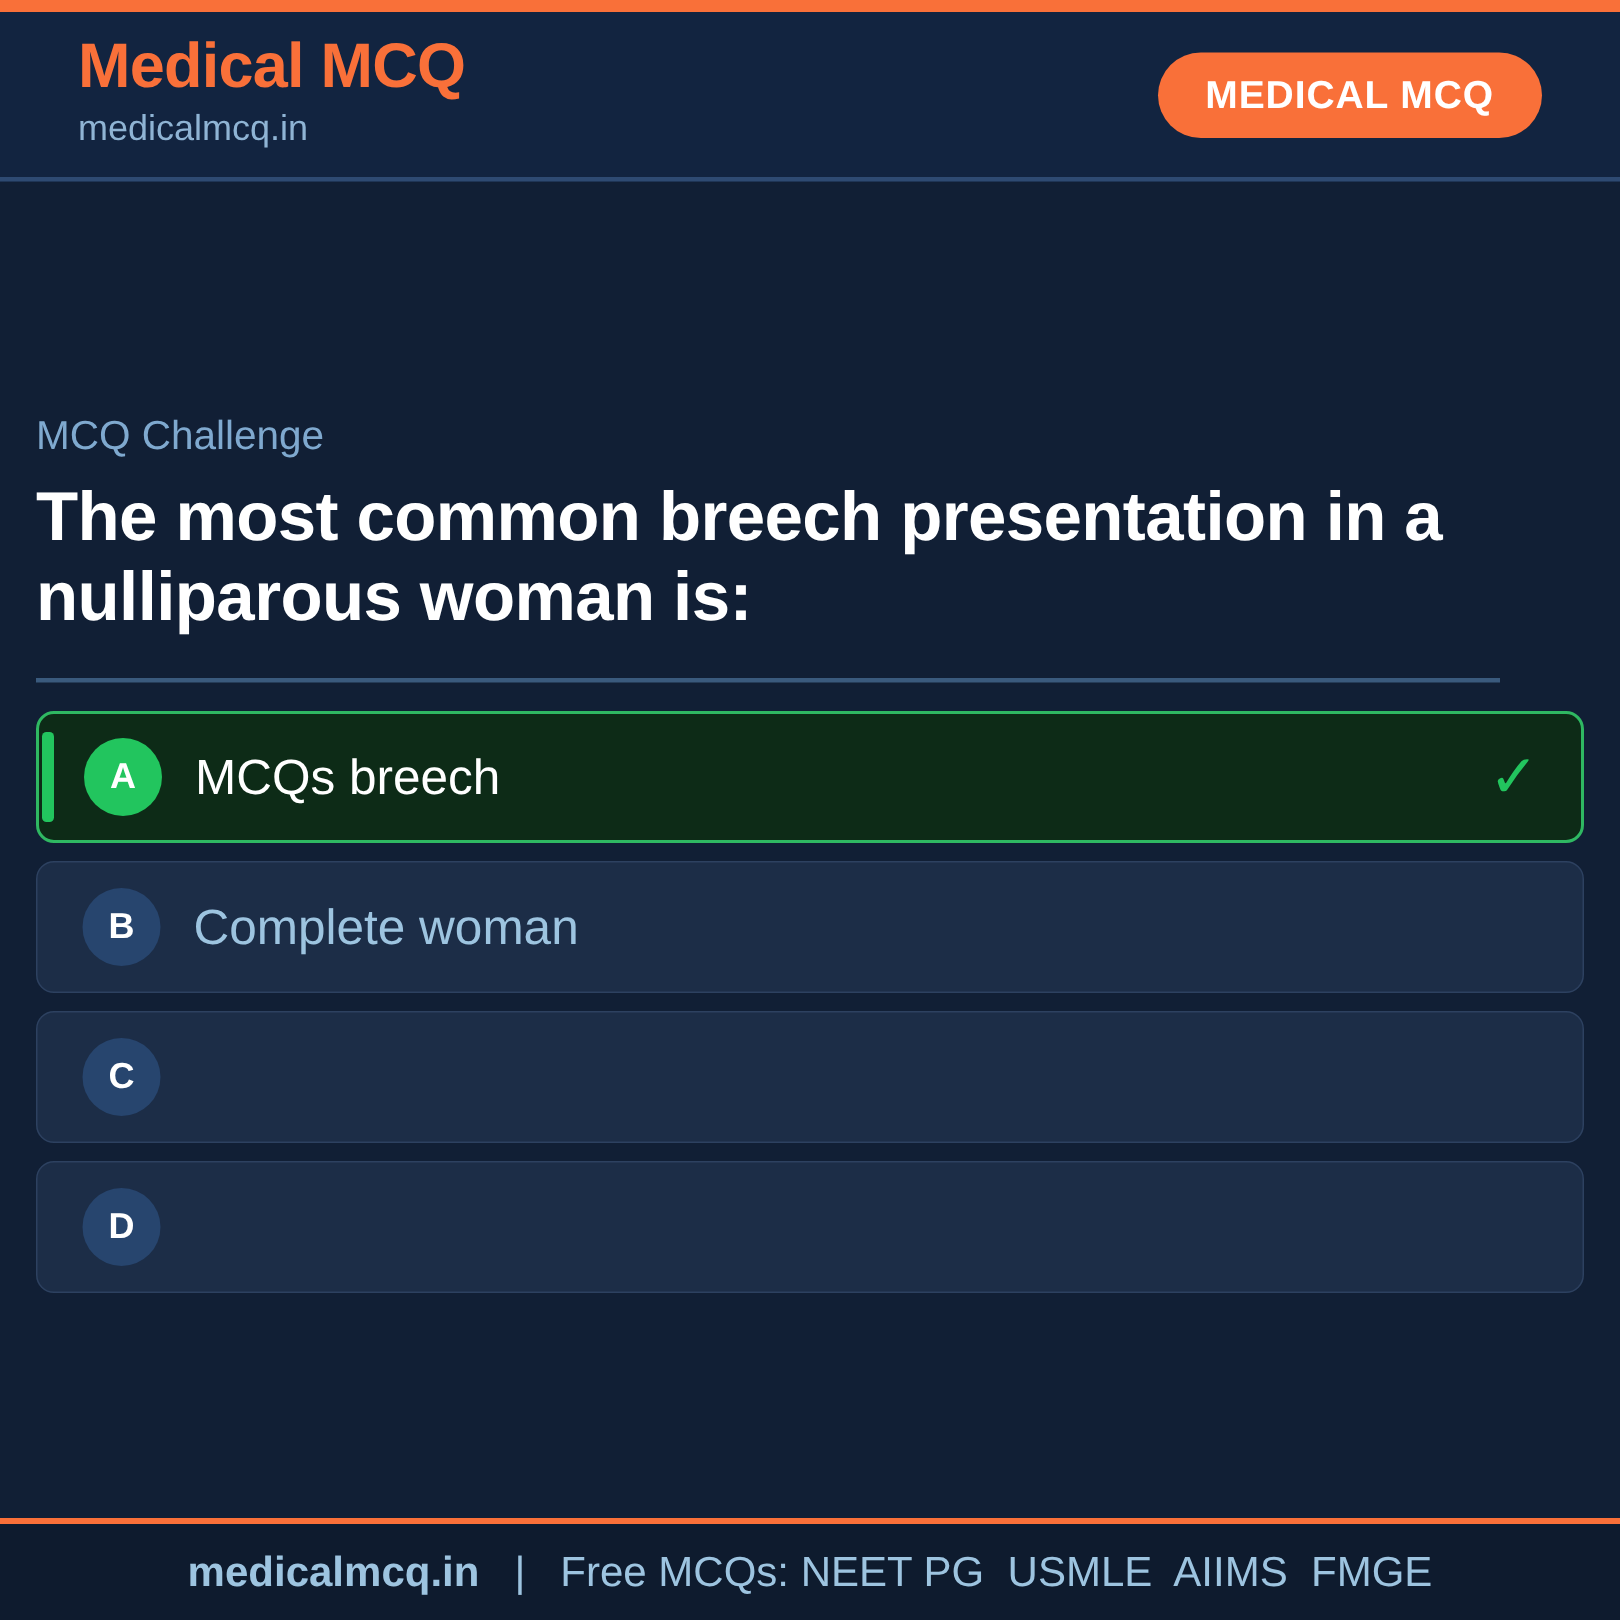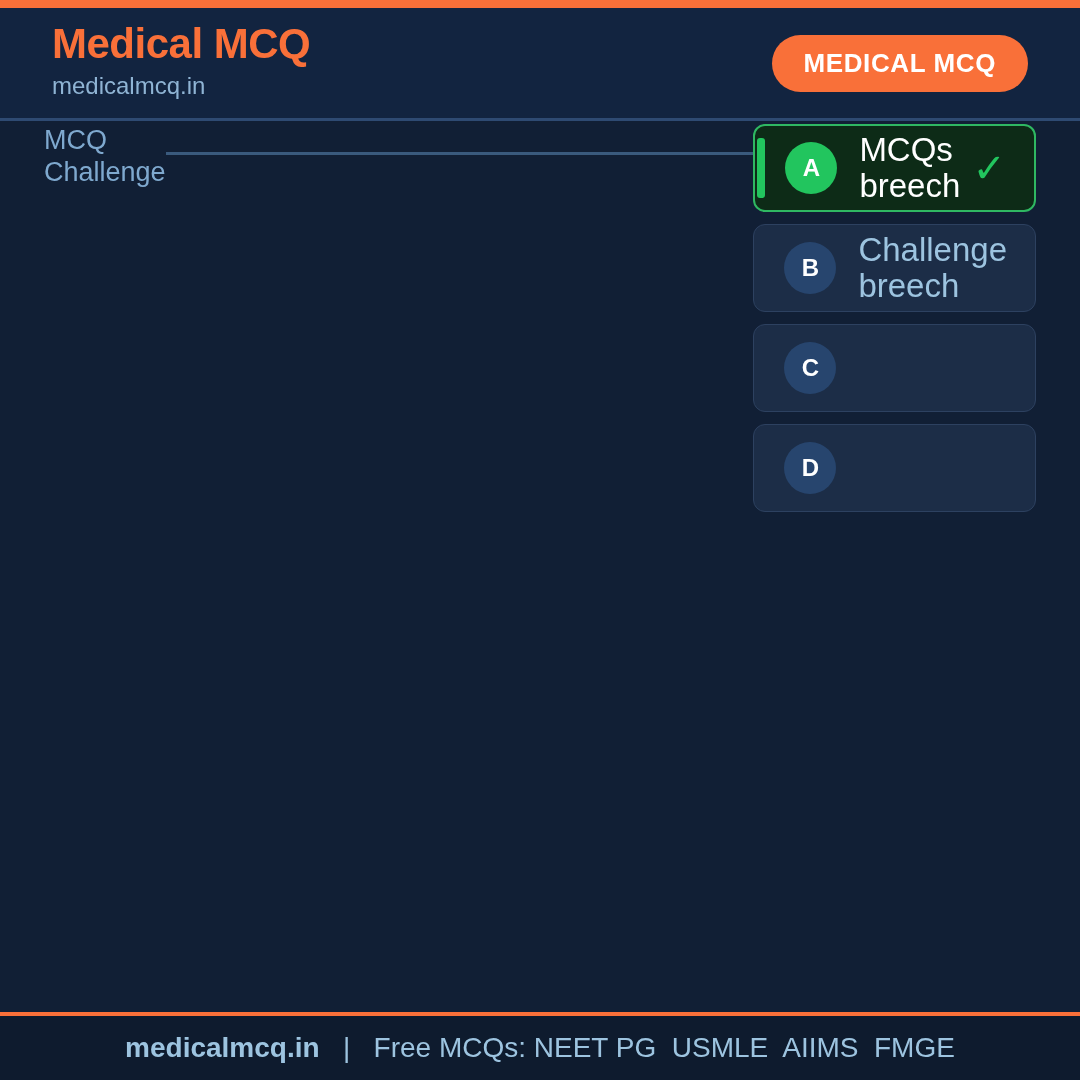--- a/index.html
+++ b/index.html
@@ -67,23 +67,23 @@
     padding: 13px 32px;
     white-space: nowrap;
   }
 
   
   .content {
     position: absolute;
     top: 124px; left: 0;
     width: 1080px;
     height: 888px;
-    padding: 0 44px;
-    display: flex;
-    flex-direction: row;
+    padding: 0 24px;
+    display: flex;
+    flex-direction: column;
     justify-content: center;
   }
 
   .kicker {
     color: #7fa9cf;
     font-size: 27px;
     line-height: 1.2;
     margin-bottom: 12px;
   }
 
@@ -195,33 +195,34 @@
 <div class="header">
   <div class="brand-block">
     <div class="brand-title">Medical MCQ</div>
     <div class="brand-sub">medicalmcq.in</div>
   </div>
   <div class="header-badge">MEDICAL MCQ</div>
 </div>
 
 <div class="content">
   <div class="kicker">MCQ Challenge</div>
+  <div class="question">The most common breech presentation in a nulliparous woman is:</div>
   <div class="divider"></div>
 
   <div class="options">
 
     <div class="option correct">
       <div class="badge">A</div>
       <div class="option-text">MCQs breech</div>
       <div class="check-icon">✓</div>
     </div>
 
     <div class="option">
       <div class="badge">B</div>
-      <div class="option-text">Challenge breech</div>
+      <div class="option-text">Complete woman</div>
     </div>
 
     <div class="option">
       <div class="badge">C</div>
     </div>
 
     <div class="option">
       <div class="badge">D</div>
     </div>
 

